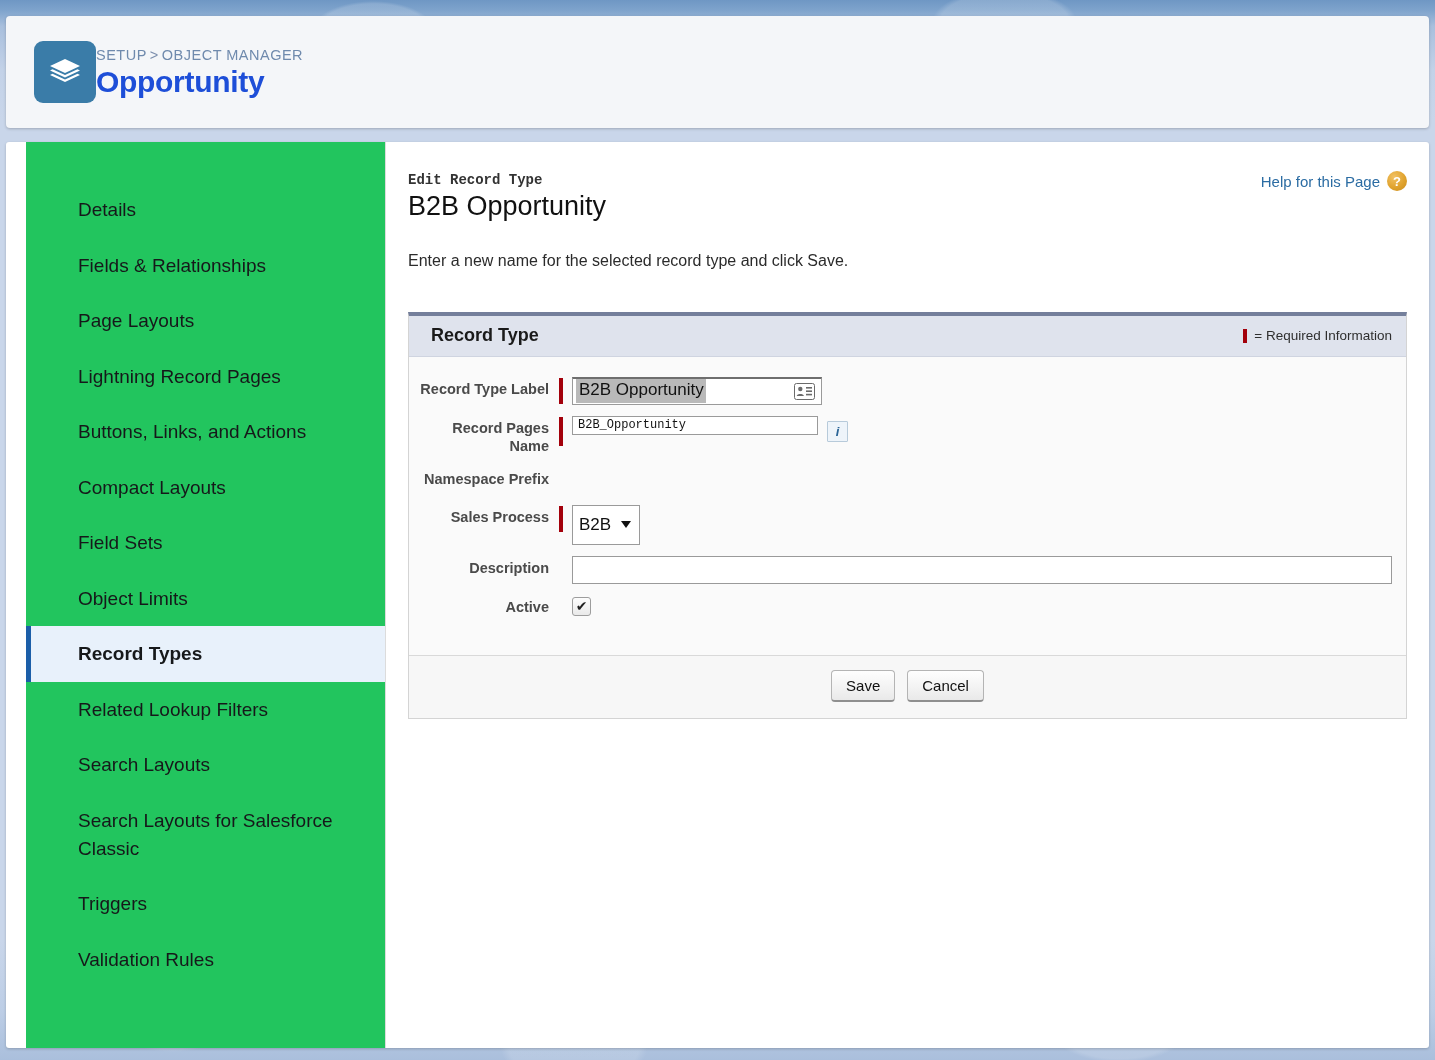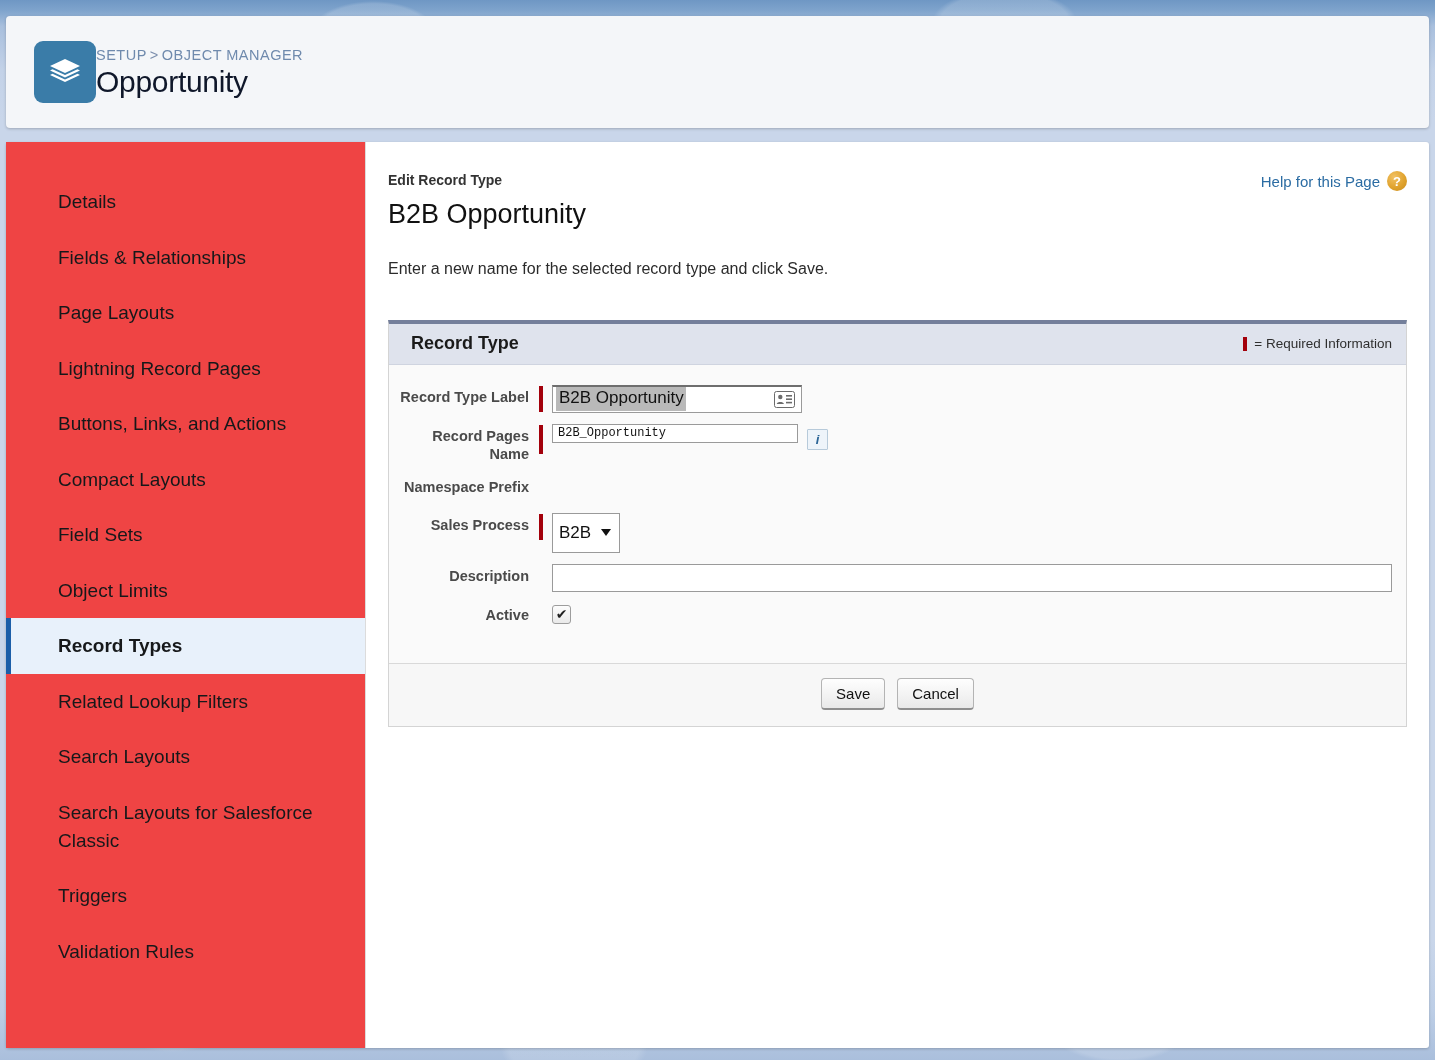--- a/index.html
+++ b/index.html
@@ -41,38 +41,39 @@
     flex: 0 0 auto;
   }
   .hdr-text { }
   .breadcrumb {
     font-size: 14.5px; letter-spacing: 0.5px;
     color: #6f8aad; margin-bottom: 2px;
   }
   .breadcrumb a { color: #6f8aad; text-decoration: none; }
   .breadcrumb .sep { color: #7c8fae; margin: 0 3px; }
   .page-title {
-    font-size: 30px; font-weight: normal; color: #0f172a;
+    font-size: 30px; font-weight: bold; color: #1d4ed8;
     letter-spacing: -0.3px; line-height: 1.1;
   }
 
   
   .body-card {
     position: absolute; left: 6px; top: 142px;
     width: 1423px; height: 906px;
     background: #ffffff;
     border-radius: 3px;
     box-shadow: 0 1px 3px rgba(0,0,0,0.20);
     display: flex;
   }
   .sidebar {
     width: 360px; flex: 0 0 360px;
     border-right: 1px solid #dcdcdc;
-    padding-top: 32px;
-    background: #ef4444;
+    padding-top: 40px;
+    background: #22c55e;
+    margin-left: 20px;
   }
   .nav-item {
     position: relative;
     padding: 14px 0 14px 52px;
     font-size: 19px; color: #16181a;
     line-height: 1.45;
     cursor: pointer;
   }
   .nav-item.active {
     background: #e8f1fb; font-weight: bold;
@@ -92,21 +93,21 @@
   .help-badge {
     width: 20px; height: 20px; border-radius: 50%;
     background: radial-gradient(circle at 36% 30%, #f2c163 0%, #e0a32e 55%, #c98b1c 100%);
     color: #fff; font-size: 13px; font-weight: bold;
     display: flex; align-items: center; justify-content: center;
     line-height: 1;
   }
 
   .eyebrow {
     font-size: 14px; font-weight: bold; color: #333;
-    margin: 0 0 12px 0; letter-spacing: 0;
+    margin: 0 0 4px 0; letter-spacing: 0; font-family: Liberation Mono, monospace;
   }
   .record-title {
     font-size: 27px; color: #111; font-weight: normal;
     margin: 0 0 30px 0; line-height: 1.1;
   }
   .intro {
     font-size: 16px; color: #2b2b2b; margin: 0 0 42px 0;
   }
 
   

